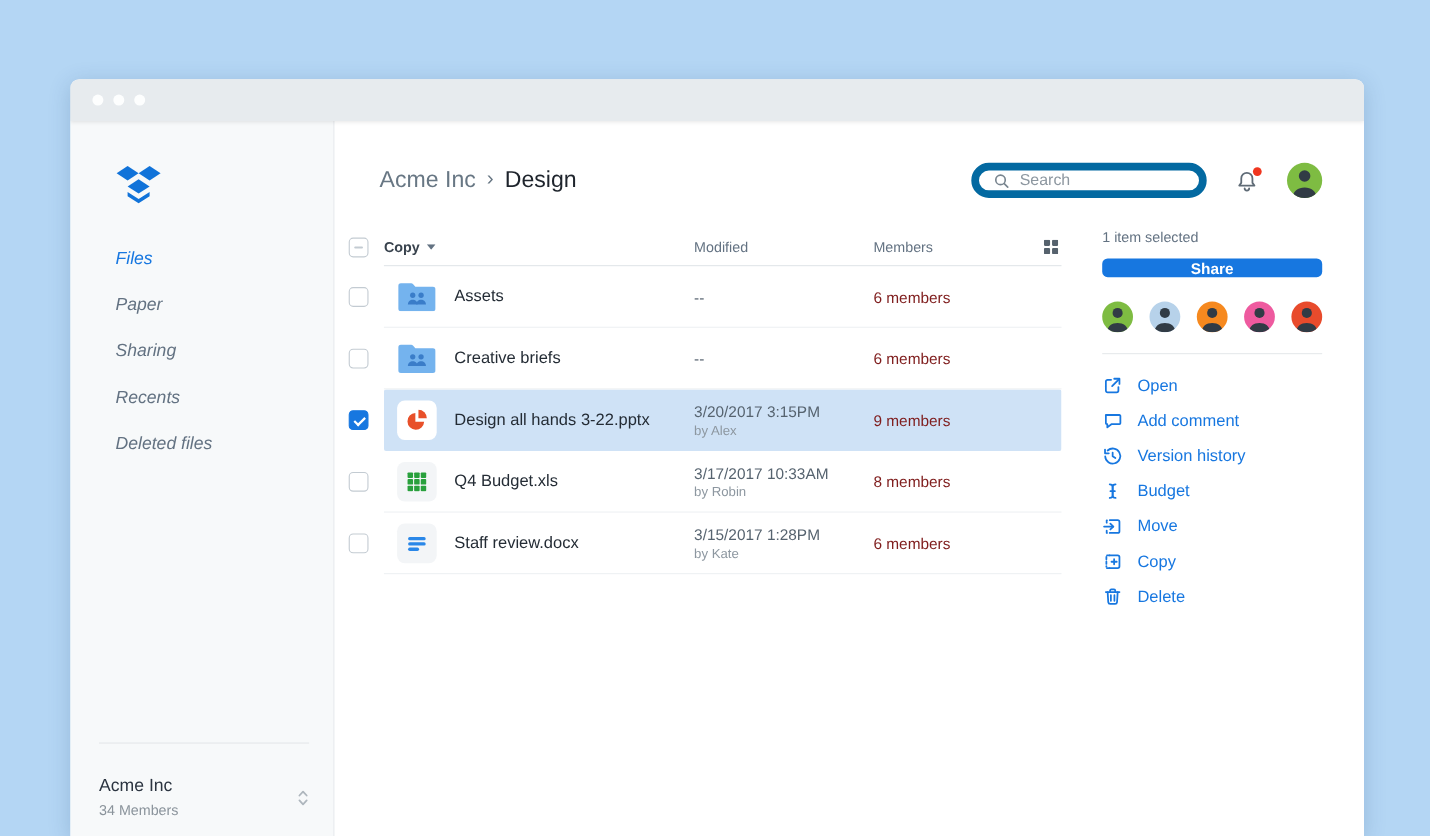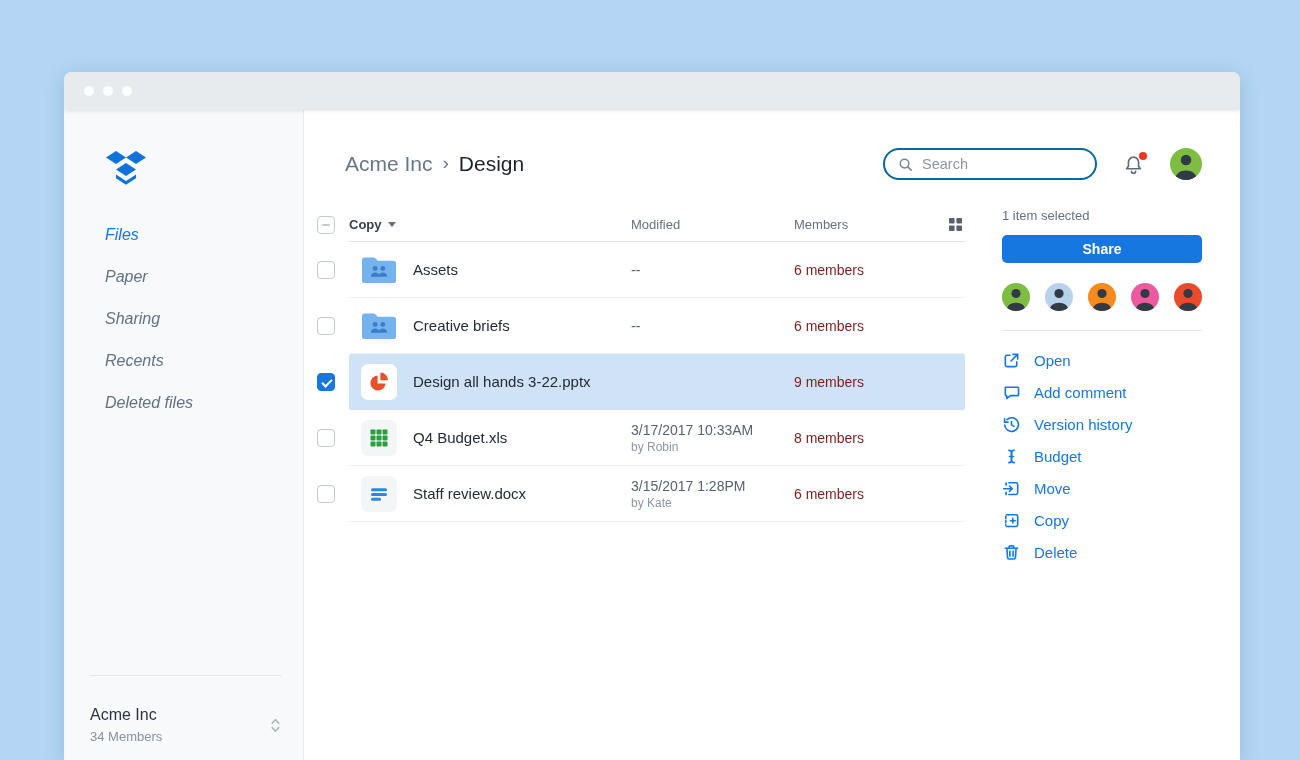--- a/index.html
+++ b/index.html
@@ -34,21 +34,21 @@
   .team-members { font-size:13px; color:#8a939b; margin-top:5px; }
 
   
   .main { flex:1; background:#fff; display:flex; flex-direction:column; min-width:0; }
   .main-header { display:flex; justify-content:space-between; align-items:center; padding:38px 38px 0 41px; }
   .breadcrumb { font-size:21px; display:flex; align-items:center; }
   .crumb-parent { color:#687784; cursor:pointer; }
   .crumb-sep { color:#687784; margin:0 10px; font-size:19px; padding-bottom:2px; }
   .crumb-current { color:#1e242c; font-weight:500; }
   .right-group { display:flex; align-items:center; gap:25px; }
-  .searchbox { width:214px; height:32px; border:2px solid #0369a1; border-radius:16px;
+  .searchbox { width:214px; height:32px; border:7px solid #0369a1; border-radius:16px;
     display:flex; align-items:center; padding:0 13px; gap:9px; background:#fff; }
   .searchbox input { border:none; outline:none; font-size:14.5px; color:#333; width:100%;
     background:transparent; font-family:"Liberation Sans", sans-serif; }
   .searchbox input::placeholder { color:#8d97a0; }
   .bell { position:relative; cursor:pointer; display:flex; }
   .bell-dot { position:absolute; top:-1px; right:-2px; width:8px; height:8px; border-radius:50%; background:var(--red); }
   .avatar-top { width:32px; height:32px; border-radius:50%; overflow:hidden; cursor:pointer; display:block; }
 
   .body-row { flex:1; display:flex; padding:0 38px 0 13px; margin-top:28px; min-height:0; }
   .table-wrap { width:648px; flex:none; }
@@ -77,21 +77,21 @@
   .fname { margin-left:16px; font-size:15px; color:#242c35; flex:1; white-space:nowrap; overflow:hidden; }
   .fmod { width:163px; flex:none; display:flex; flex-direction:column; justify-content:center; }
   .fmod .date { font-size:14px; color:#56636f; }
   .fmod .by { font-size:12px; color:#8d97a0; margin-top:2px; }
   .fmod .by:empty { display:none; }
   .fmem { width:171px; flex:none; font-size:14px; color:#7f1d1d; }
 
   
   .details { width:200px; flex:none; margin-left:auto; }
   .d-status { font-size:13px; color:#637282; }
-  .share-btn { margin-top:12px; width:100%; height:28px; background:var(--accent); color:#fff;
+  .share-btn { margin-top:12px; width:100%; height:17px; background:var(--accent); color:#fff;
     font-size:14px; font-weight:700; border:none; border-radius:5px; cursor:pointer;
     font-family:"Liberation Sans", sans-serif; }
   .d-avatars { display:flex; justify-content:space-between; margin-top:20px; }
   .avatar { width:28px; height:28px; border-radius:50%; overflow:hidden; display:block; cursor:pointer; }
   .d-divider { height:1px; background:#e6e9ec; margin-top:19px; }
   .d-actions { margin-top:13px; }
   .action { display:flex; align-items:center; gap:13px; height:32px; color:var(--accent); font-size:15px; cursor:pointer; }
   .aicon { width:19px; height:19px; flex:none; display:flex; align-items:center; justify-content:center; }
 </style>
 </head>
@@ -266,20 +266,24 @@
                   <span class="cb checked"></span>
                 </div>
                 <div class="rowbody selected">
                   <span class="file-icon icon-powerpoint">
                     <svg width="20" height="20" viewBox="0 0 20 20">
                       <path d="M8.6 3.4a7.6 7.6 0 1 0 8 8h-8z" fill="#e8502a"></path>
                       <path d="M11.4 0.6a7.6 7.6 0 0 1 7.6 7.6h-7.6z" fill="#e8502a"></path>
                     </svg>
                   </span>
                   <span class="fname">Design all hands 3-22.pptx</span>
+                  <span class="fmod">
+                    <span class="date">3/20/2017 3:15PM</span>
+                    <span class="by">by Alex</span>
+                  </span>
                   <span class="fmem">9 members</span>
                 </div>
               </div>
 
               <div class="trow">
                 <div class="cbcell">
                   <span class="cb"></span>
                 </div>
                 <div class="rowbody">
                   <span class="file-icon icon-excel">

